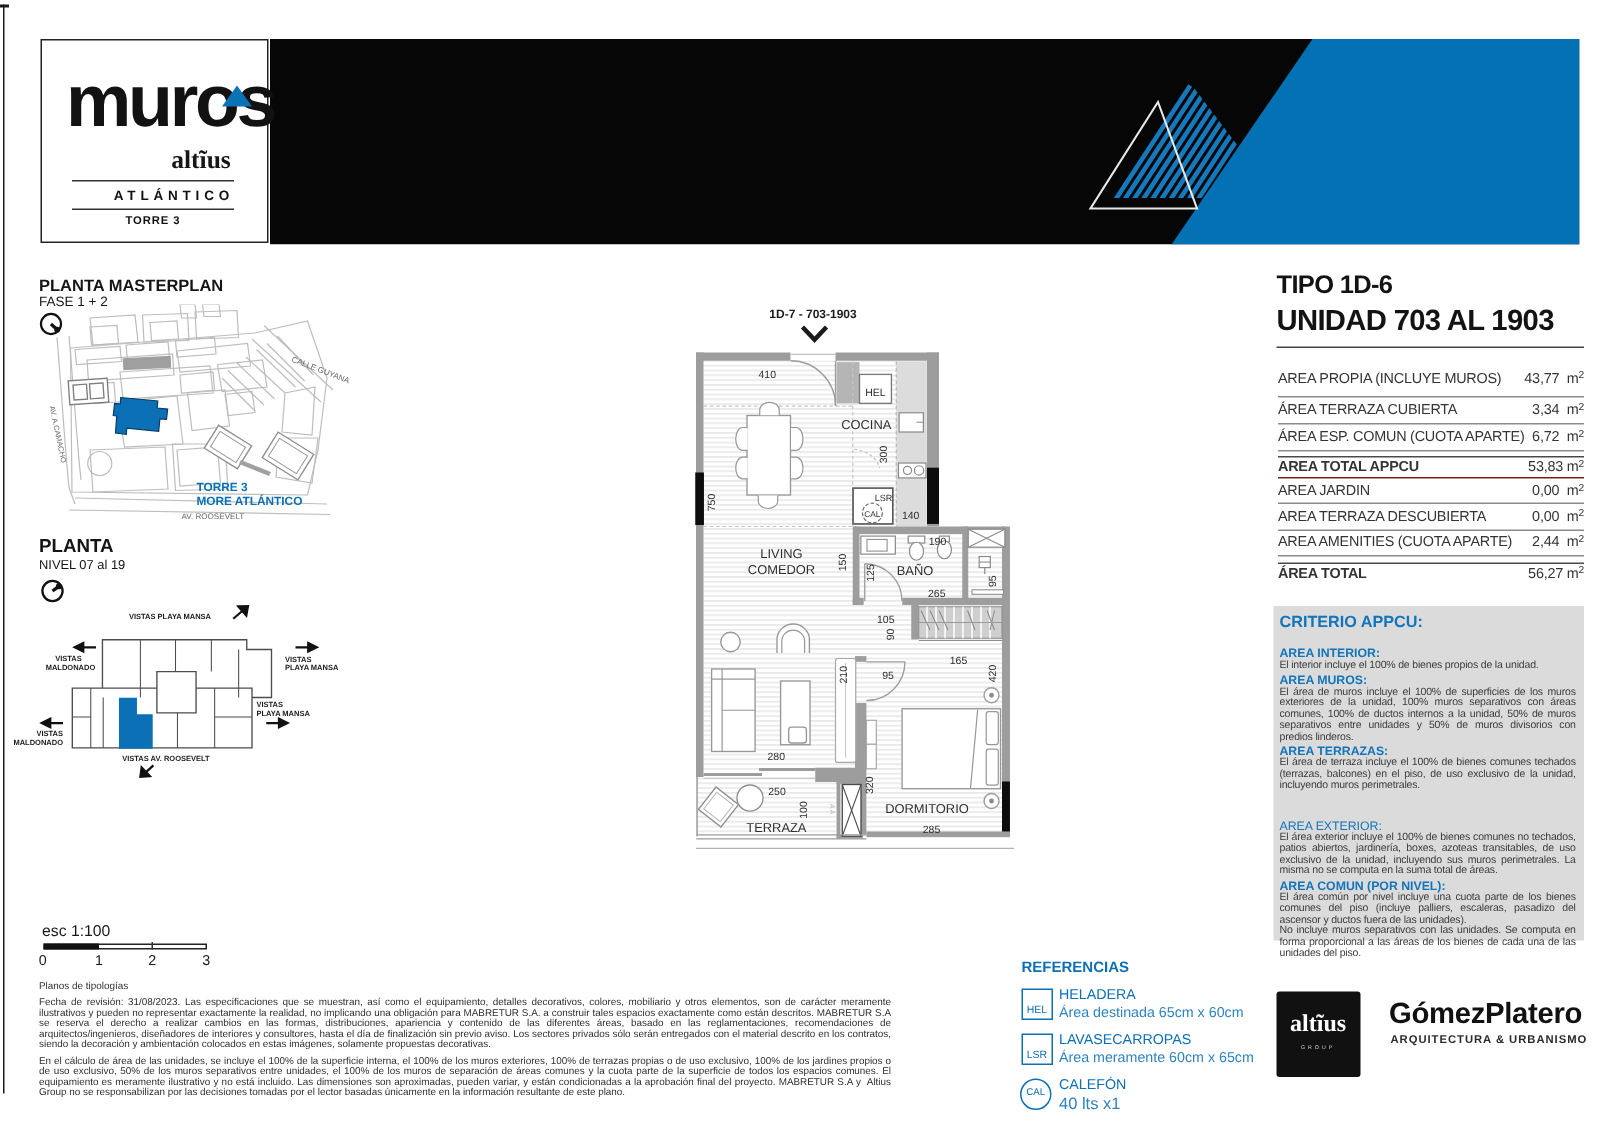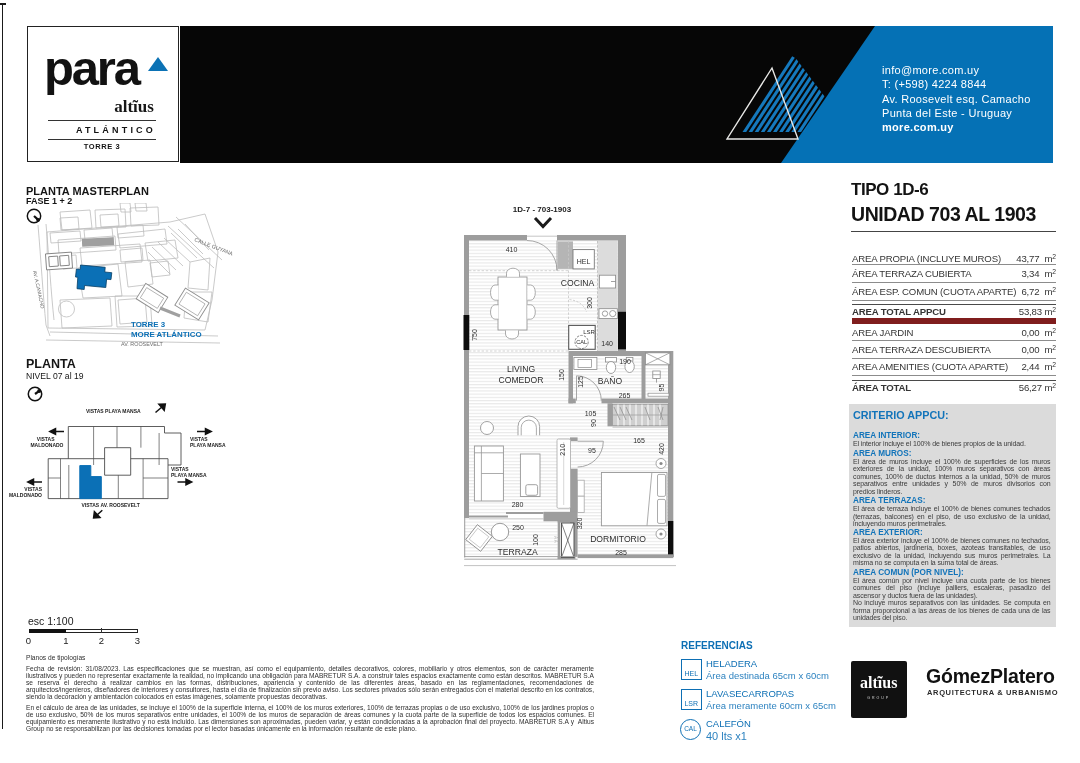--- a/index.html
+++ b/index.html
@@ -34,43 +34,40 @@
     <line x1="599.2" y1="118" x2="656.2" y2="31"></line>
     <line x1="605.3" y1="118" x2="662.3" y2="31"></line>
     <line x1="611.4" y1="118" x2="668.4" y2="31"></line>
     <line x1="617.5" y1="118" x2="674.5" y2="31"></line>
     <line x1="623.6" y1="118" x2="680.6" y2="31"></line>
   </g>
 
   <polygon points="592,42 547,113 618,113" fill="none" stroke="#e8e8e6" stroke-width="1.4"></polygon>
 </svg>
 
-<div class="abs" style="left:882px;top:63px;color:#fff;font-size:11px;line-height:14.3px;letter-spacing:.3px">
-info@more.com.uy<br>T: (+598) 4224 8844<br>Av. Roosevelt esq. Camacho<br>Punta del Este - Uruguay<br><b>more.com.uy</b>
-</div>
 
 <div class="abs" style="left:27px;top:26px;width:152px;height:136px;background:#fff;border:1px solid #222;box-sizing:border-box"></div>
 
-<div class="abs" style="left:44px;top:47px;width:120px;height:46px;color:#121212;font-size:49px;font-weight:bold;letter-spacing:-2.2px;line-height:42px">para</div>
+<div class="abs" style="left:44px;top:47px;width:120px;height:46px;color:#121212;font-size:49px;font-weight:bold;letter-spacing:-2.2px;line-height:42px">muros</div>
 
 <svg class="abs" style="left:147.5px;top:57px" width="20" height="16" viewBox="0 0 20 16">
       <polygon points="10,0 20,14 0,14" fill="#0b72b5"></polygon>
     </svg>
 
 <div class="abs" style="left:111px;top:97px;width:46px;text-align:center;font-family:'Liberation Serif',serif;font-size:17px;font-weight:bold;color:#161616;letter-spacing:0">altĩus</div>
 
 <div class="abs" style="left:48px;top:120px;width:108px;height:1px;background:#333"></div>
 <div class="abs" style="left:48px;top:138.5px;width:108px;height:1px;background:#333"></div>
 
 <div class="abs" style="left:48px;top:125px;width:108px;text-align:right;font-size:9px;font-weight:bold;letter-spacing:3.2px;color:#111">ATLÁNTICO</div>
 
 <div class="abs" style="left:48px;top:142px;width:108px;text-align:center;font-size:7.5px;font-weight:bold;letter-spacing:.6px;color:#111">TORRE 3</div>
 
 <div class="abs" style="left:26px;top:184.5px;font-size:11px;font-weight:bold;color:#151515">PLANTA MASTERPLAN</div>
-<div class="abs" style="left:26px;top:196px;font-size:9px;font-weight:bold;color:#151515">FASE 1 + 2</div>
+<div class="abs" style="left:26px;top:196px;font-size:9px;font-weight:normal;color:#151515">FASE 1 + 2</div>
 
 <svg class="abs" style="left:25.5px;top:208px" width="16" height="16" viewBox="0 0 22 22">
   <circle cx="11" cy="11" r="9.2" fill="none" stroke="#111" stroke-width="2"></circle>
   <line x1="11" y1="11" x2="16.5" y2="16" stroke="#111" stroke-width="3"></line>
   <circle cx="16.6" cy="16.2" r="2.6" fill="#111"></circle>
 </svg>
 
 <svg class="abs" style="left:25px;top:203px" width="210" height="148" viewBox="25 203 210 148">
   <g fill="none" stroke="#bdbdbd" stroke-width="0.8">
 
@@ -462,34 +459,34 @@
     <text x="582.2" y="523.5" text-anchor="middle" transform="rotate(-90 582.2 523.5)">320</text>
     <text x="621" y="555" text-anchor="middle">285</text>
   </g>
 </svg>
 
 <div class="abs" style="left:851px;top:180px;font-size:17px;font-weight:bold;color:#131313;letter-spacing:-.45px">TIPO 1D-6</div>
 <div class="abs" style="left:851px;top:203px;font-size:19.5px;font-weight:bold;color:#131313;letter-spacing:-.45px">UNIDAD 703 AL 1903</div>
 <div class="abs" style="left:851px;top:230.5px;width:205px;height:1.6px;background:#444"></div>
 
 <div class="abs" style="left:852px;top:246.5px;width:204px;font-size:9.6px;color:#343434;letter-spacing:-0.15px">
-  <div style="display:flex;justify-content:space-between;align-items:flex-end;height:17.3px;border-bottom:1px solid #8c8c8c;white-space:nowrap">
+  <div style="display:flex;justify-content:space-between;align-items:flex-start;height:17.3px;border-bottom:1px solid #8c8c8c;white-space:nowrap">
         <span>AREA PROPIA (INCLUYE MUROS)</span>
         <span>43,77&nbsp; m<span style="font-size:6.8px;vertical-align:2.8px">2</span></span>
       </div>
   <div style="display:flex;justify-content:space-between;align-items:center;height:17.3px;border-bottom:1px solid #8c8c8c;white-space:nowrap">
         <span>ÁREA TERRAZA CUBIERTA</span>
         <span>3,34&nbsp; m<span style="font-size:6.8px;vertical-align:2.8px">2</span></span>
       </div>
   <div style="display:flex;justify-content:space-between;align-items:center;height:16.5px;border-bottom:1px solid #8c8c8c;white-space:nowrap">
         <span>ÁREA ESP. COMUN (CUOTA APARTE)</span>
         <span>6,72&nbsp; m<span style="font-size:6.8px;vertical-align:2.8px">2</span></span>
       </div>
   <div style="height:3.8px;border-bottom:1.7px solid #4a4a4a"></div>
-  <div style="display:flex;justify-content:space-between;align-items:center;height:12.8px;border-bottom:6px solid #7f1d1d;white-space:nowrap">
+  <div style="display:flex;justify-content:space-between;align-items:center;height:12.8px;border-bottom:1px solid #7f1d1d;white-space:nowrap">
         <span style="font-weight:bold">AREA TOTAL APPCU</span>
         <span>53,83 m<span style="font-size:6.8px;vertical-align:2.8px">2</span></span>
       </div>
   <div style="display:flex;justify-content:space-between;align-items:center;height:16.3px;border-bottom:1px solid #8c8c8c;white-space:nowrap">
         <span>AREA JARDIN</span>
         <span>0,00&nbsp; m<span style="font-size:6.8px;vertical-align:2.8px">2</span></span>
       </div>
   <div style="display:flex;justify-content:space-between;align-items:center;height:16.3px;border-bottom:1px solid #8c8c8c;white-space:nowrap">
         <span>AREA TERRAZA DESCUBIERTA</span>
         <span>0,00&nbsp; m<span style="font-size:6.8px;vertical-align:2.8px">2</span></span>
@@ -506,21 +503,21 @@
 </div>
 
 <div class="abs" style="left:848.5px;top:404px;width:207px;height:223px;background:#dbdbdb;box-sizing:border-box;padding:5px 5px 0 4.5px">
   <div style="font-size:10.8px;font-weight:bold;color:#1274ba;margin-bottom:10px">CRITERIO APPCU:</div>
   <div style="font-size:8.2px;font-weight:bold;color:#1274ba">AREA INTERIOR:</div>
   <div style="font-size:7px;color:#3c3c3c;line-height:7.5px;letter-spacing:-0.12px;text-align:justify">El interior incluye el 100% de bienes propios de la unidad.</div>
   <div style="font-size:8.2px;font-weight:bold;color:#1274ba;margin-top:1px">AREA MUROS:</div>
   <div style="font-size:7px;color:#3c3c3c;line-height:7.5px;letter-spacing:-0.12px;text-align:justify">El área de muros incluye el 100% de superficies de los muros exteriores de la unidad, 100% muros separativos con áreas comunes, 100% de ductos internos a la unidad, 50% de muros separativos entre unidades y 50% de muros divisorios con predios linderos.</div>
   <div style="font-size:8.2px;font-weight:bold;color:#1274ba;margin-top:1px">AREA TERRAZAS:</div>
   <div style="font-size:7px;color:#3c3c3c;line-height:7.5px;letter-spacing:-0.12px;text-align:justify">El área de terraza incluye el 100% de bienes comunes techados (terrazas, balcones) en el piso, de uso exclusivo de la unidad, incluyendo muros perimetrales.</div>
-  <div style="font-size:8.2px;font-weight:bold;color:#1274ba;margin-top:0">AREA EXTERIOR:</div>
+  <div style="font-size:8.2px;font-weight:normal;color:#1274ba;margin-top:18px">AREA EXTERIOR:</div>
   <div style="font-size:7px;color:#3c3c3c;line-height:7.5px;letter-spacing:-0.12px;text-align:justify">El área exterior incluye el 100% de bienes comunes no techados, patios abiertos, jardinería, boxes, azoteas transitables, de uso exclusivo de la unidad, incluyendo sus muros perimetrales. La misma no se computa en la suma total de áreas.</div>
   <div style="font-size:8.2px;font-weight:bold;color:#1274ba;margin-top:1px">AREA COMUN (POR NIVEL):</div>
   <div style="font-size:7px;color:#3c3c3c;line-height:7.5px;letter-spacing:-0.12px;text-align:justify">El área común por nivel incluye una cuota parte de los bienes comunes del piso (incluye palliers, escaleras, pasadizo del ascensor y ductos fuera de las unidades).</div>
   <div style="font-size:7px;color:#3c3c3c;line-height:7.5px;letter-spacing:-0.12px;text-align:justify">No incluye muros separativos con las unidades. Se computa en forma proporcional a las áreas de los bienes de cada una de las unidades del piso.</div>
 </div>
 
 <div class="abs" style="left:28px;top:614.5px;font-size:10.5px;color:#1a1a1a">esc 1:100</div>
 <div class="abs" style="left:28.5px;top:629.3px;width:109px;height:3.6px;border:0.8px solid #222;box-sizing:border-box;background:#fff"></div>
 <div class="abs" style="left:28.5px;top:629.3px;width:37.5px;height:3.6px;background:#111"></div>
 <div class="abs" style="left:101px;top:628.3px;width:0.8px;height:5px;background:#333"></div>

